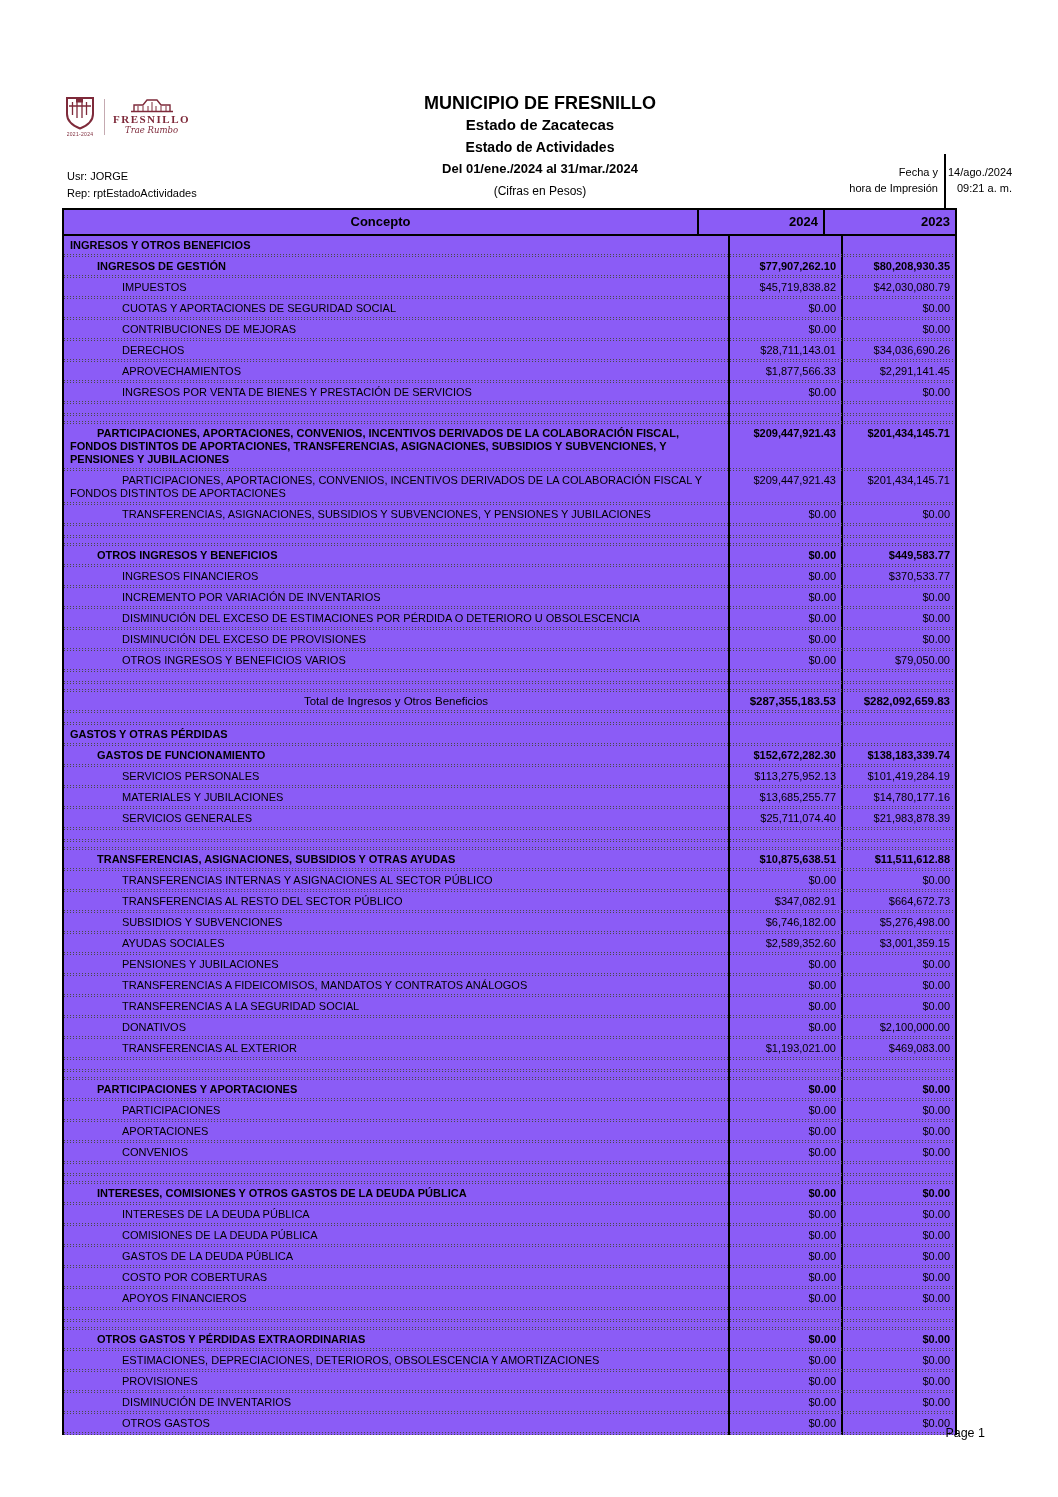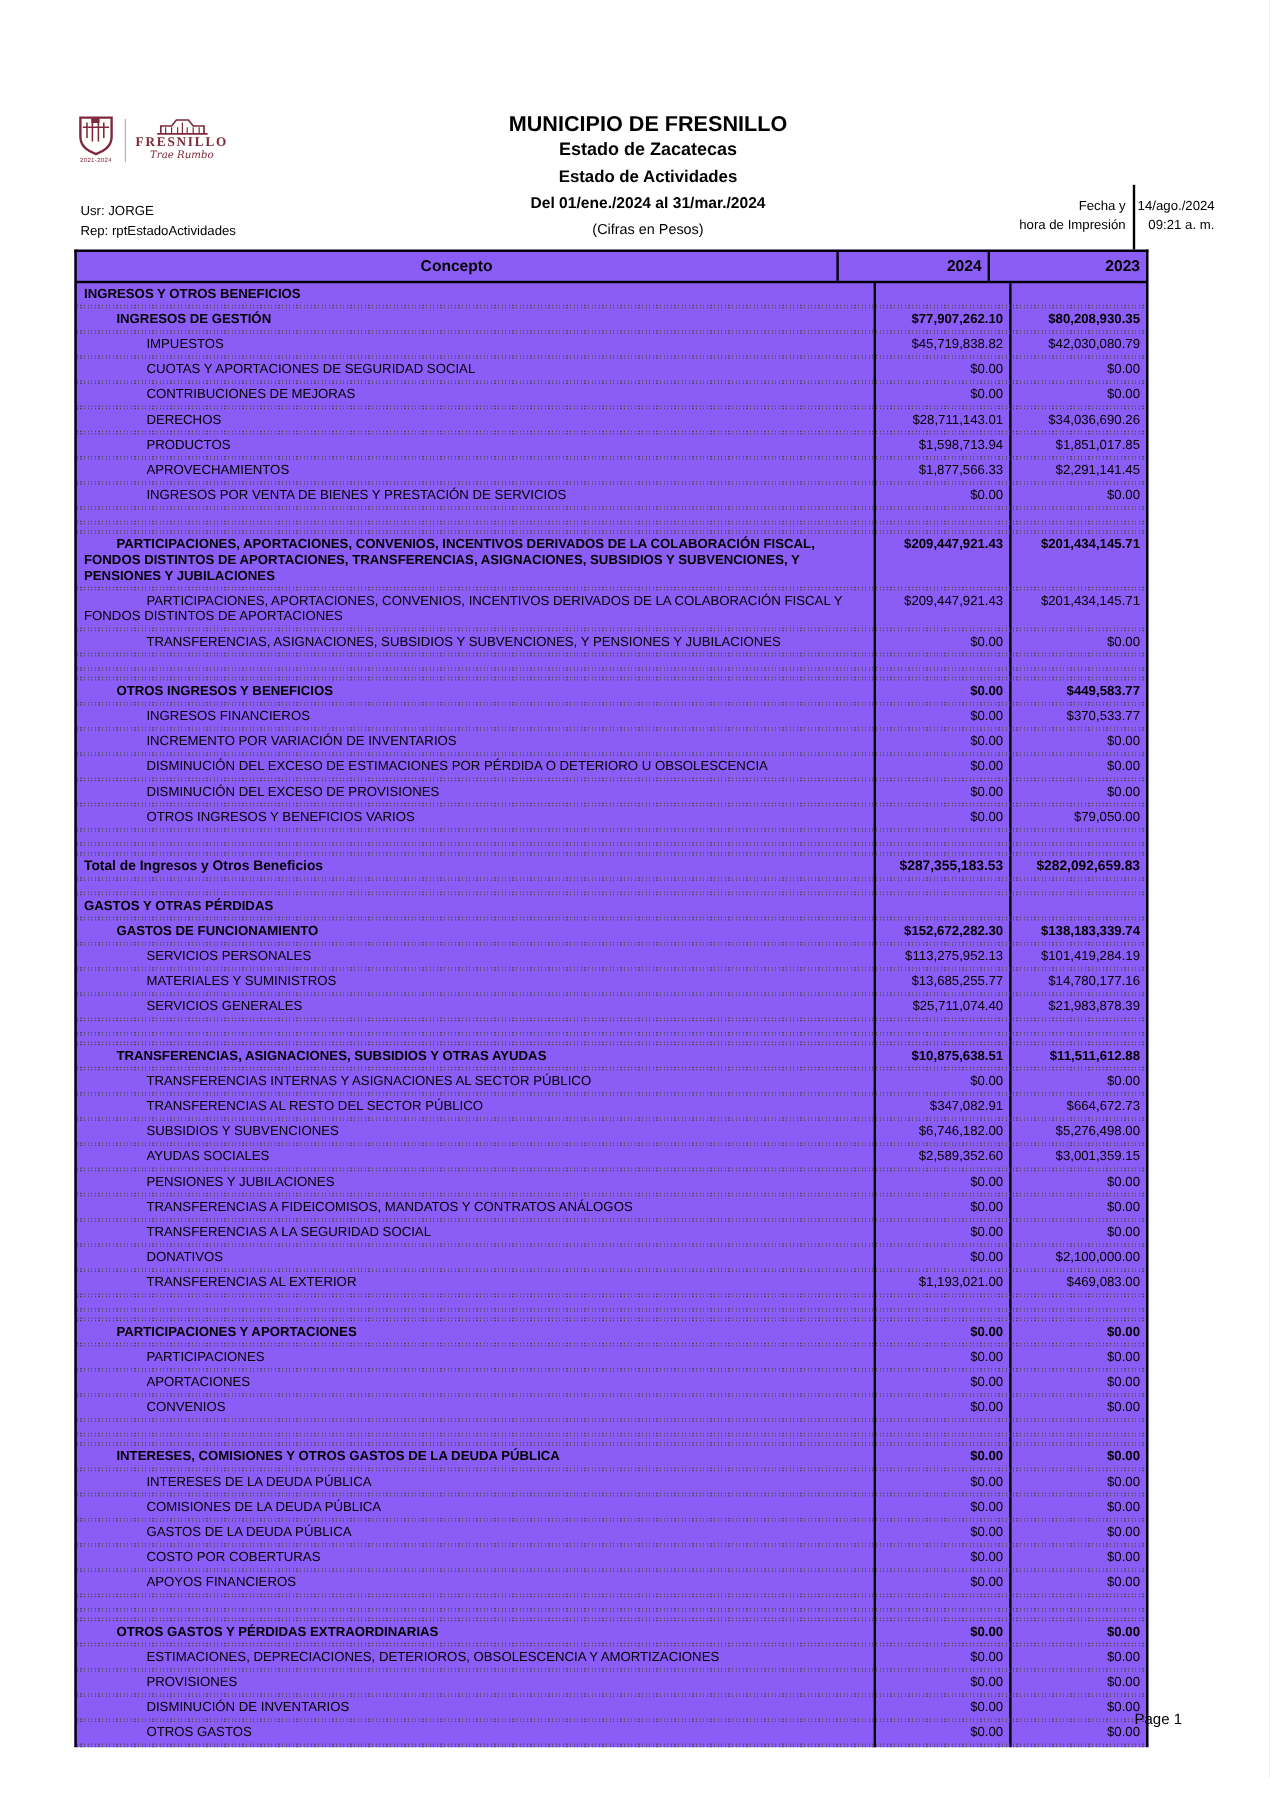--- a/index.html
+++ b/index.html
@@ -48,21 +48,21 @@
     background-repeat:no-repeat;pointer-events:none;}
   .c-label{flex:1;font-size:11px;line-height:13px;padding:3px 6px 5px;}
   .c-val{width:113px;box-sizing:border-box;border-left:2px solid #000;text-align:right;
          font-size:11px;line-height:13px;padding:3px 5px 5px 2px;}
   .c-val.v2{width:114px;}
 
   .section .c-label{font-weight:bold;}
   .group .c-label{font-weight:bold;text-indent:27px;}
   .group .c-val{font-weight:bold;}
   .item .c-label{text-indent:52px;}
-  .total .c-label{font-weight:bold;font-size:11.5px;}
+  .total .c-label{font-weight:normal;font-size:11.5px;text-align:center;}
   .total .c-val{font-weight:bold;font-size:11.5px;}
   .blank{min-height:12px;}
   .blank2{min-height:8px;}
   .blank .c-label,.blank .c-val,.blank2 .c-label,.blank2 .c-val{padding-top:0;padding-bottom:0;}
 
   .page-number{position:absolute;right:73px;top:1426px;font-size:12.5px;}
 </style>
 </head>
 <body>
 
@@ -142,25 +142,20 @@
           <div class="c-label">CONTRIBUCIONES DE MEJORAS</div>
           <div class="c-val">$0.00</div>
           <div class="c-val v2">$0.00</div>
         </div>
         <div class="tr item">
           <div class="c-label">DERECHOS</div>
           <div class="c-val">$28,711,143.01</div>
           <div class="c-val v2">$34,036,690.26</div>
         </div>
         <div class="tr item">
-          <div class="c-label">PRODUCTOS</div>
-          <div class="c-val">$1,598,713.94</div>
-          <div class="c-val v2">$1,851,017.85</div>
-        </div>
-        <div class="tr item">
           <div class="c-label">APROVECHAMIENTOS</div>
           <div class="c-val">$1,877,566.33</div>
           <div class="c-val v2">$2,291,141.45</div>
         </div>
         <div class="tr item">
           <div class="c-label">INGRESOS POR VENTA DE BIENES Y PRESTACIÓN DE SERVICIOS</div>
           <div class="c-val">$0.00</div>
           <div class="c-val v2">$0.00</div>
         </div>
         <div class="tr blank">
@@ -257,21 +252,21 @@
           <div class="c-label">GASTOS DE FUNCIONAMIENTO</div>
           <div class="c-val">$152,672,282.30</div>
           <div class="c-val v2">$138,183,339.74</div>
         </div>
         <div class="tr item">
           <div class="c-label">SERVICIOS PERSONALES</div>
           <div class="c-val">$113,275,952.13</div>
           <div class="c-val v2">$101,419,284.19</div>
         </div>
         <div class="tr item">
-          <div class="c-label">MATERIALES Y SUMINISTROS</div>
+          <div class="c-label">MATERIALES Y JUBILACIONES</div>
           <div class="c-val">$13,685,255.77</div>
           <div class="c-val v2">$14,780,177.16</div>
         </div>
         <div class="tr item">
           <div class="c-label">SERVICIOS GENERALES</div>
           <div class="c-val">$25,711,074.40</div>
           <div class="c-val v2">$21,983,878.39</div>
         </div>
         <div class="tr blank">
           <div class="c-label"></div>

